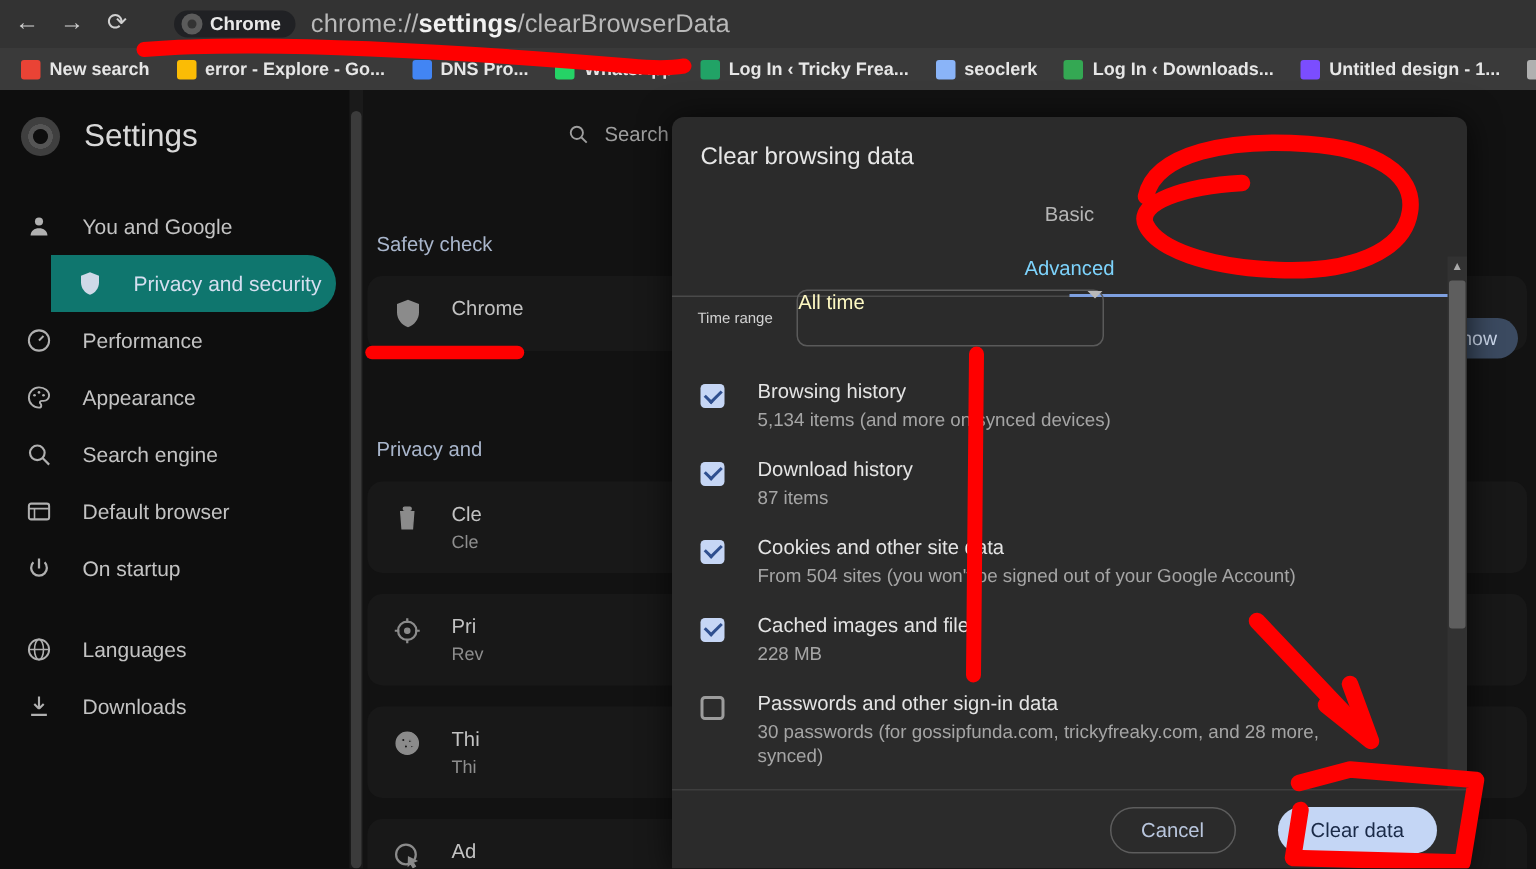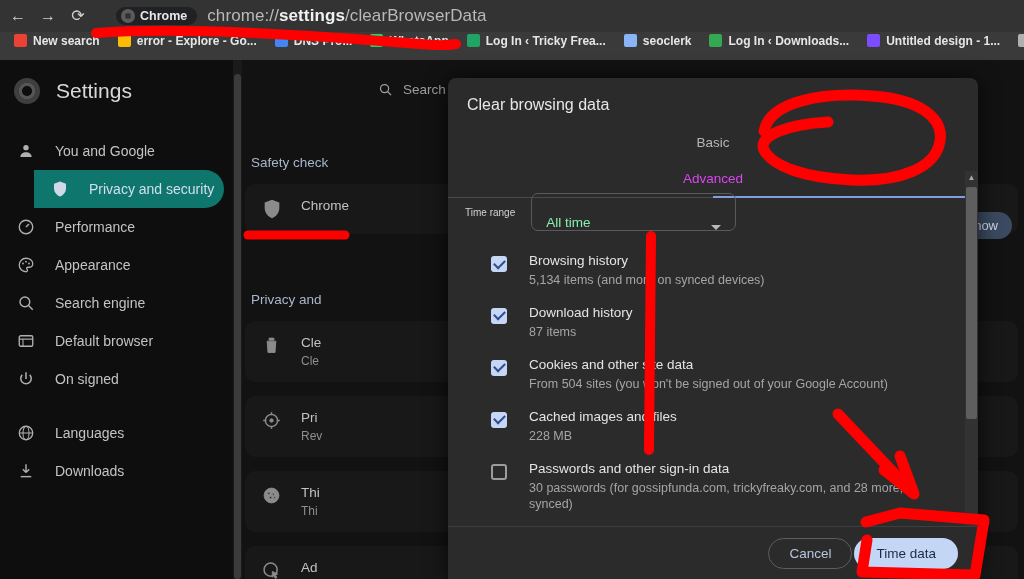--- a/index.html
+++ b/index.html
@@ -42,21 +42,21 @@
   .chip .clabel { color: #e8e8e8; font-size: 12.5px; font-weight: bold; }
   .url { font-size: 17px; color: #b9b9b9; letter-spacing: .1px; }
   .url b { color: #f1f1f1; font-weight: bold; }
 
   
   .bookmarks {
     position: absolute; left: 0; top: 32px; width: 1024px; height: 28px;
     background: #3a3a3a; display: flex; align-items: center; gap: 0; padding-left: 5px;
     overflow: hidden;
   }
-  .bm { display: flex; align-items: flex-start; gap: 6px; padding: 0 9px; height: 24px; white-space: nowrap; }
+  .bm { display: flex; align-items: center; gap: 6px; padding: 0 9px; height: 24px; white-space: nowrap; }
   .bm .label { font-size: 12px; color: #e6e6e6; font-weight: bold; }
   .fav { width: 13px; height: 13px; border-radius: 2px; flex: none; display:block; }
 
   
   .page { position: absolute; left: 0; top: 60px; width: 1024px; height: 519px; background: #121212; }
   .sidebar { position: absolute; left: 0; top: 0; width: 237px; height: 519px; background: #0e0e0e; }
   .brand { display: flex; align-items: center; gap: 16px; padding: 18px 0 0 14px; }
   .brandlogo {
     width: 26px; height: 26px; border-radius: 50%;
     background: radial-gradient(circle at 50% 50%, #3a3a3a 0 26%, #555 27% 44%, #3f3f3f 45% 100%);
@@ -97,53 +97,53 @@
   
   .dlg {
     position: absolute; left: 448px; top: 78px; width: 530px; height: 501px;
     background: #2b2b2b; border-radius: 8px 8px 0 0;
     box-shadow: 0 2px 22px rgba(0,0,0,.7);
     overflow: hidden;
   }
   .dlg-title { padding: 18px 0 0 19px; color: #e7e7e7; font-size: 16px; }
   .tabs { display: flex; margin-top: 12px; position: relative; flex-direction: column; }
   .tab { flex: 1; text-align: center; padding: 9px 0 12px; font-size: 13.5px; color: #b5b5b5; }
-  .tab.active { color: #d946ef; }
+  .tab.active { color: #7dd3fc; }
   .tabline { position: absolute; left: 0; bottom: 0; width: 100%; height: 1px; background: #4a4a4a; }
   .tabind { position: absolute; bottom: 0; left: 50%; width: 50%; height: 2px; background: #7ea0e0; }
 
   .dlg-body { position: absolute; left: 0; top: 93px; width: 530px; height: 355px; overflow: hidden; }
   .timerow { display: flex; align-items: center; gap: 16px; padding: 22px 0 0 17px; }
   .timelabel { color: #d2d2d2; font-size: 10px; }
   .select {
     width: 205px; height: 38px; border: 1px solid #5a5a5a; border-radius: 7px;
-    display: flex; align-items: flex-end; justify-content: space-between; padding: 0 14px;
-    color: #86efac; font-size: 13.5px;
+    display: flex; align-items: flex-start; justify-content: space-between; padding: 0 0;
+    color: #fef9c3; font-size: 13.5px;
   }
   .caret { border-left: 5px solid transparent; border-right: 5px solid transparent; border-top: 5px solid #b9b9b9; }
 
-  .opts { margin-top: 14px; margin-left: 24px; }
+  .opts { margin-top: 14px; }
   .opt { display: flex; gap: 22px; padding: 8px 34px 8px 19px; align-items: flex-start; }
   .cb {
     width: 16px; height: 16px; border-radius: 3px; flex: none; margin-top: 3px;
     display: flex; align-items: center; justify-content: center;
   }
   .cb.on { background: #c6d6f5; }
   .cb.off { border: 2px solid #9c9c9c; }
   .cb.on::after {
     content: ""; width: 9px; height: 5px; border-left: 2px solid #2f4f8f; border-bottom: 2px solid #2f4f8f;
     transform: rotate(-45deg) translate(1px,-1px);
   }
   .opt .t { color: #e4e4e4; font-size: 13.5px; }
   .opt .s { color: #a5a5a5; font-size: 12.5px; margin-top: 4px; line-height: 1.35; max-width: 400px; }
 
   .dlg-foot {
     position: absolute; left: 0; bottom: 0; width: 530px; height: 53px;
     border-top: 1px solid #3e3e3e; display: flex; align-items: center; justify-content: flex-end;
-    gap: 2px; padding-right: 20px; background: #2b2b2b;
+    gap: 28px; padding-right: 20px; background: #2b2b2b;
   }
   .btn-cancel {
     border: 1px solid #5d5d5d; border-radius: 16px; padding: 7px 20px;
     color: #b9c6dd; font-size: 13.5px; background: transparent;
   }
   .btn-clear {
     border-radius: 16px; padding: 8px 22px; color: #1a2a47; font-size: 13.5px;
     background: #c4d6f5; border: none;
   }
 
@@ -276,21 +276,21 @@
             </span>
             <span>Default browser</span>
           </div>
           <div class="navitem">
             <span class="navicon">
               <svg width="18" height="18" viewBox="0 0 24 24" fill="currentColor">
                 <path d="M12 3v9" stroke="currentColor" stroke-width="2" fill="none"></path>
                 <path d="M7 6.5a7 7 0 1010 0" fill="none" stroke="currentColor" stroke-width="2"></path>
               </svg>
             </span>
-            <span>On signed</span>
+            <span>On startup</span>
           </div>
           <div class="navgap"></div>
           <div class="navitem">
             <span class="navicon">
               <svg width="18" height="18" viewBox="0 0 24 24" fill="currentColor">
                 <circle cx="12" cy="12" r="9" fill="none" stroke="currentColor" stroke-width="1.7"></circle>
                 <ellipse cx="12" cy="12" rx="4" ry="9" fill="none" stroke="currentColor" stroke-width="1.4"></ellipse>
                 <line x1="3" y1="12" x2="21" y2="12" stroke="currentColor" stroke-width="1.4"></line>
               </svg>
             </span>
@@ -442,21 +442,21 @@
     </div>
 
     <div class="dlgscroll">
       <div class="arr">▲</div>
       <div class="thumb"></div>
       <div class="arr bot">▼</div>
     </div>
 
     <div class="dlg-foot">
       <button class="btn-cancel">Cancel</button>
-      <button class="btn-clear">Time data</button>
+      <button class="btn-clear">Clear data</button>
     </div>
   </div>
 
   <svg class="ink">
     <g fill="none" stroke="#ff0000" stroke-linecap="round" stroke-linejoin="round">
       <path d="M96,33 C170,27 300,34 420,44 C440,46 450,45 456,44" stroke-width="10"></path>
       <path d="M248,235 L345,235" stroke-width="9"></path>
       <path d="M764,131 C770,102 820,92 872,96 C916,99 944,116 940,141 C936,168 900,182 852,180 C804,178 772,166 764,150 C757,135 790,124 828,122" stroke-width="11"></path>
       <path d="M651,236 L649,450" stroke-width="10"></path>
       <path d="M838,414 L912,492" stroke-width="11"></path>

